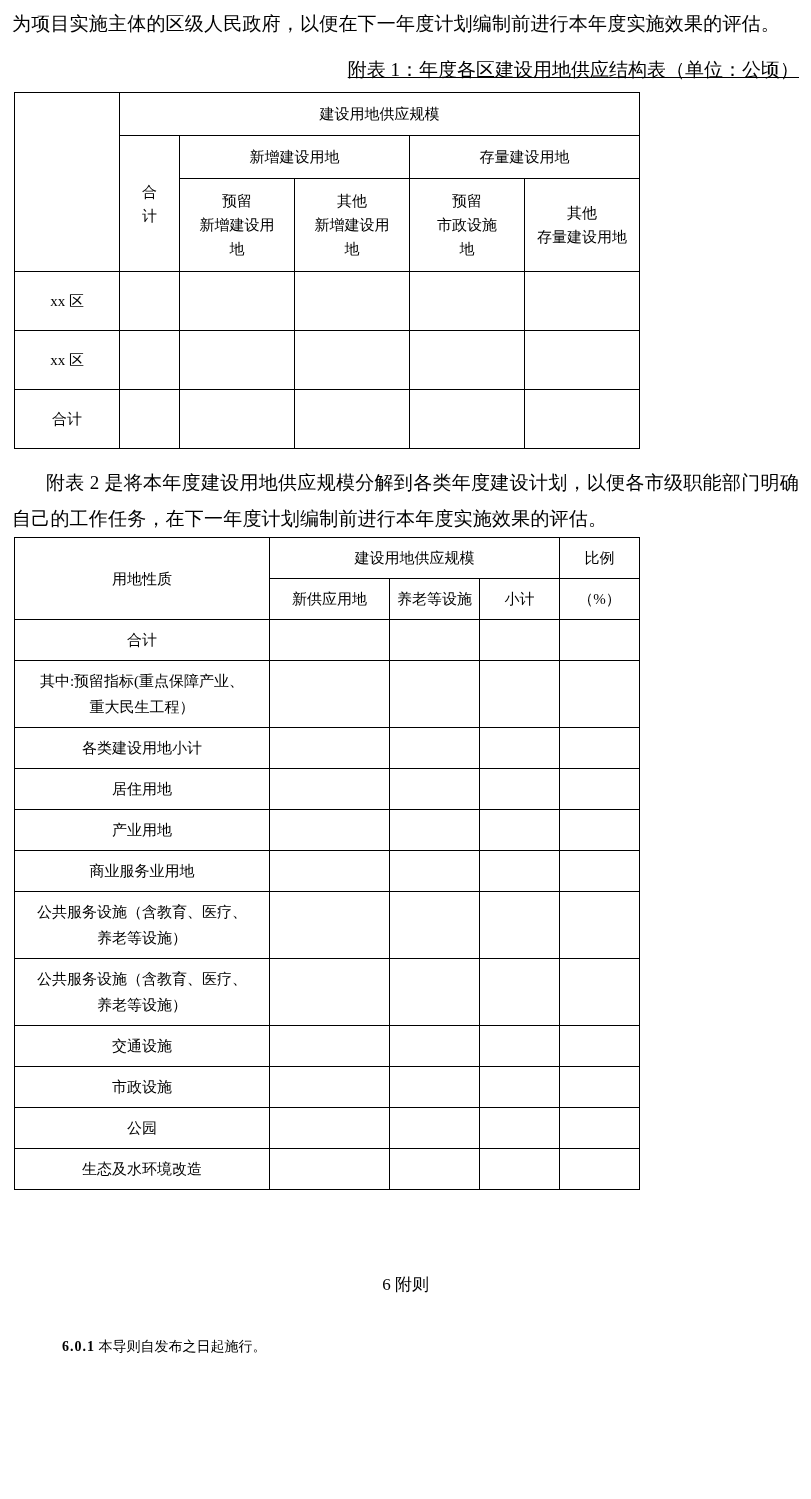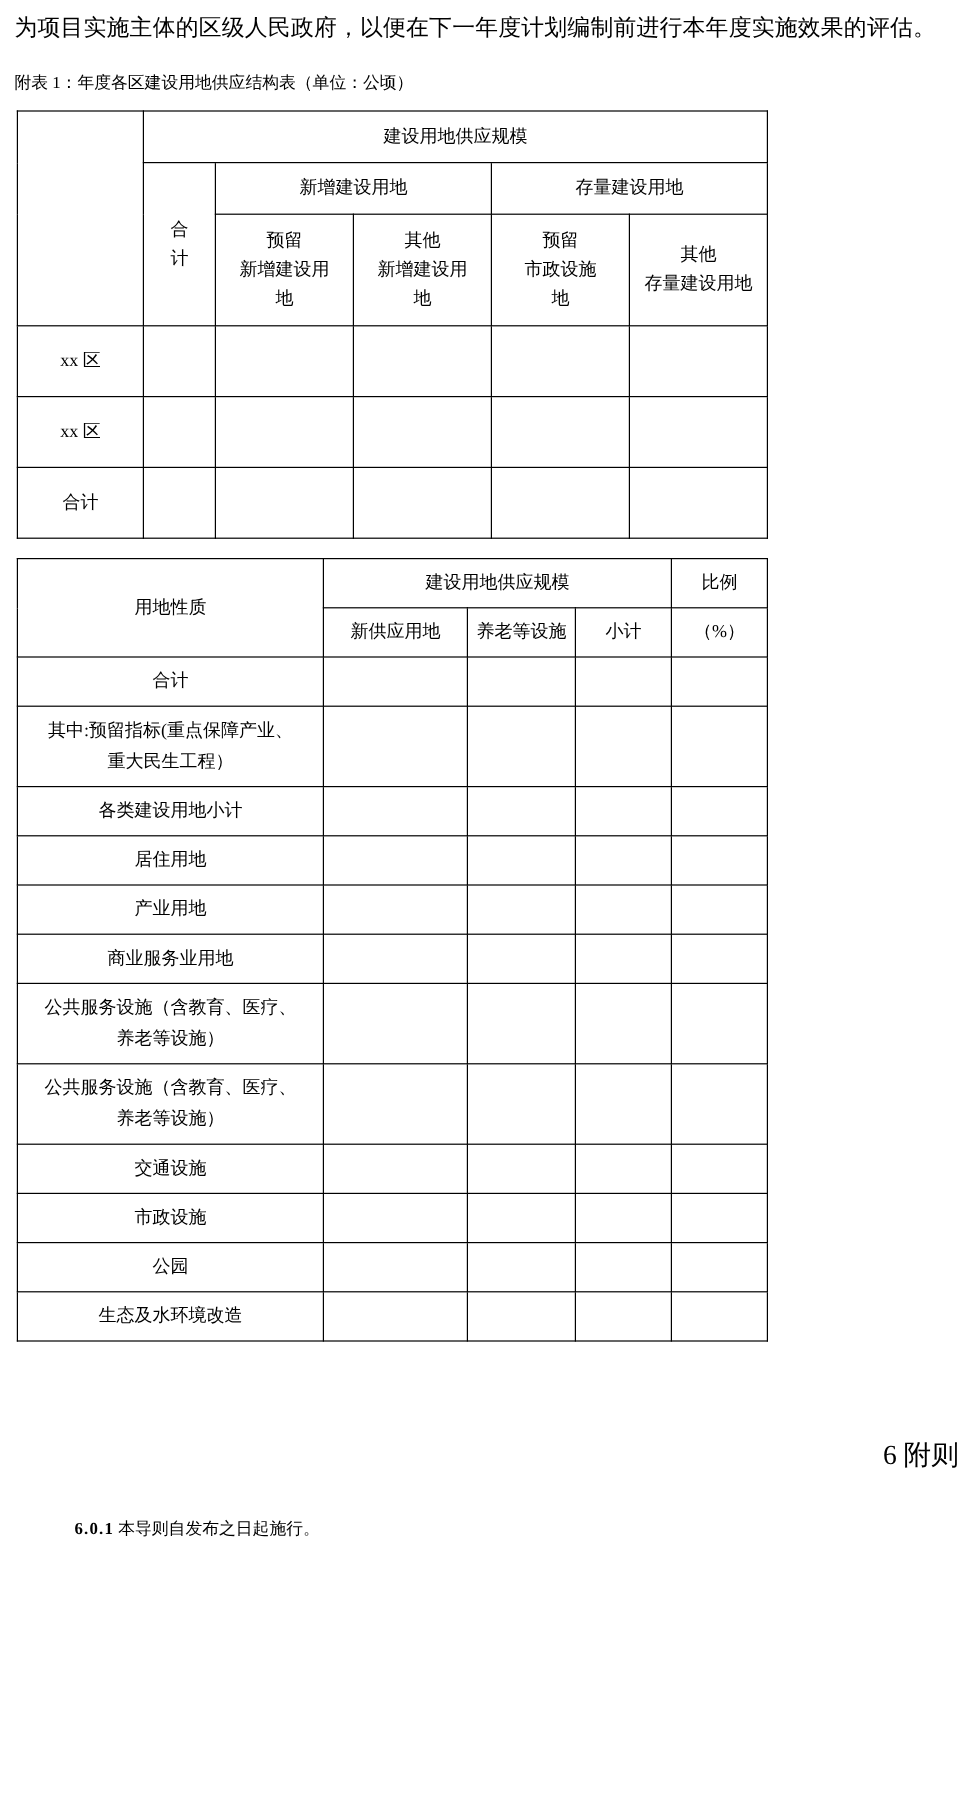--- a/index.html
+++ b/index.html
@@ -25,24 +25,25 @@
     font-size: 19px;
     line-height: 36px;
     margin: 0;
     text-align: justify;
     letter-spacing: 0.2px;
   }
   .indent {
     text-indent: 34px;
   }
   .caption {
-    font-size: 14px;
-    text-align: left;
+    font-size: 19px;
+    text-align: right;
     margin: 14px 0 8px 0;
     line-height: 28px;
+    text-decoration: underline;
   }
   table.doc-table {
     border-collapse: collapse;
     width: 625px;
     margin: 0 auto 0 2px;
     table-layout: fixed;
   }
   table.doc-table td {
     border: 1px solid #000000;
     font-size: 15px;
@@ -54,22 +55,22 @@
   .t1 td { height: 34px; }
   .t1 .tall { height: 84px; }
   .t1 .body-row td { height: 50px; }
   .t2 { width: 625px; }
   .t2 td { height: 32px; }
   .t2 .two-line { height: 58px; line-height: 26px; }
   .spacer-sm { height: 16px; }
   .spacer-md { height: 30px; }
   .spacer-lg { height: 80px; }
   .section-title {
-    font-size: 23px;
-    text-align: right;
+    font-size: 17px;
+    text-align: center;
     margin: 0;
     line-height: 30px;
   }
   .clause {
     font-size: 14px;
     line-height: 34px;
     margin: 0;
     padding-left: 50px;
   }
   .clause-num { font-weight: bold; letter-spacing: 1px; }
@@ -149,20 +150,21 @@
         <td></td>
         <td></td>
         <td></td>
         <td></td>
       </tr>
     </tbody>
   </table>
 
   <div class="spacer-sm"></div>
 
+  <p class="body-text indent">附表 2 是将本年度建设用地供应规模分解到各类年度建设计划，以便各市级职能部门明确自己的工作任务，在下一年度计划编制前进行本年度实施效果的评估。</p>
 
 
   <table class="doc-table t2">
     <colgroup>
       <col style="width:255px">
       <col style="width:120px">
       <col style="width:90px">
       <col style="width:80px">
       <col style="width:80px">
     </colgroup>

